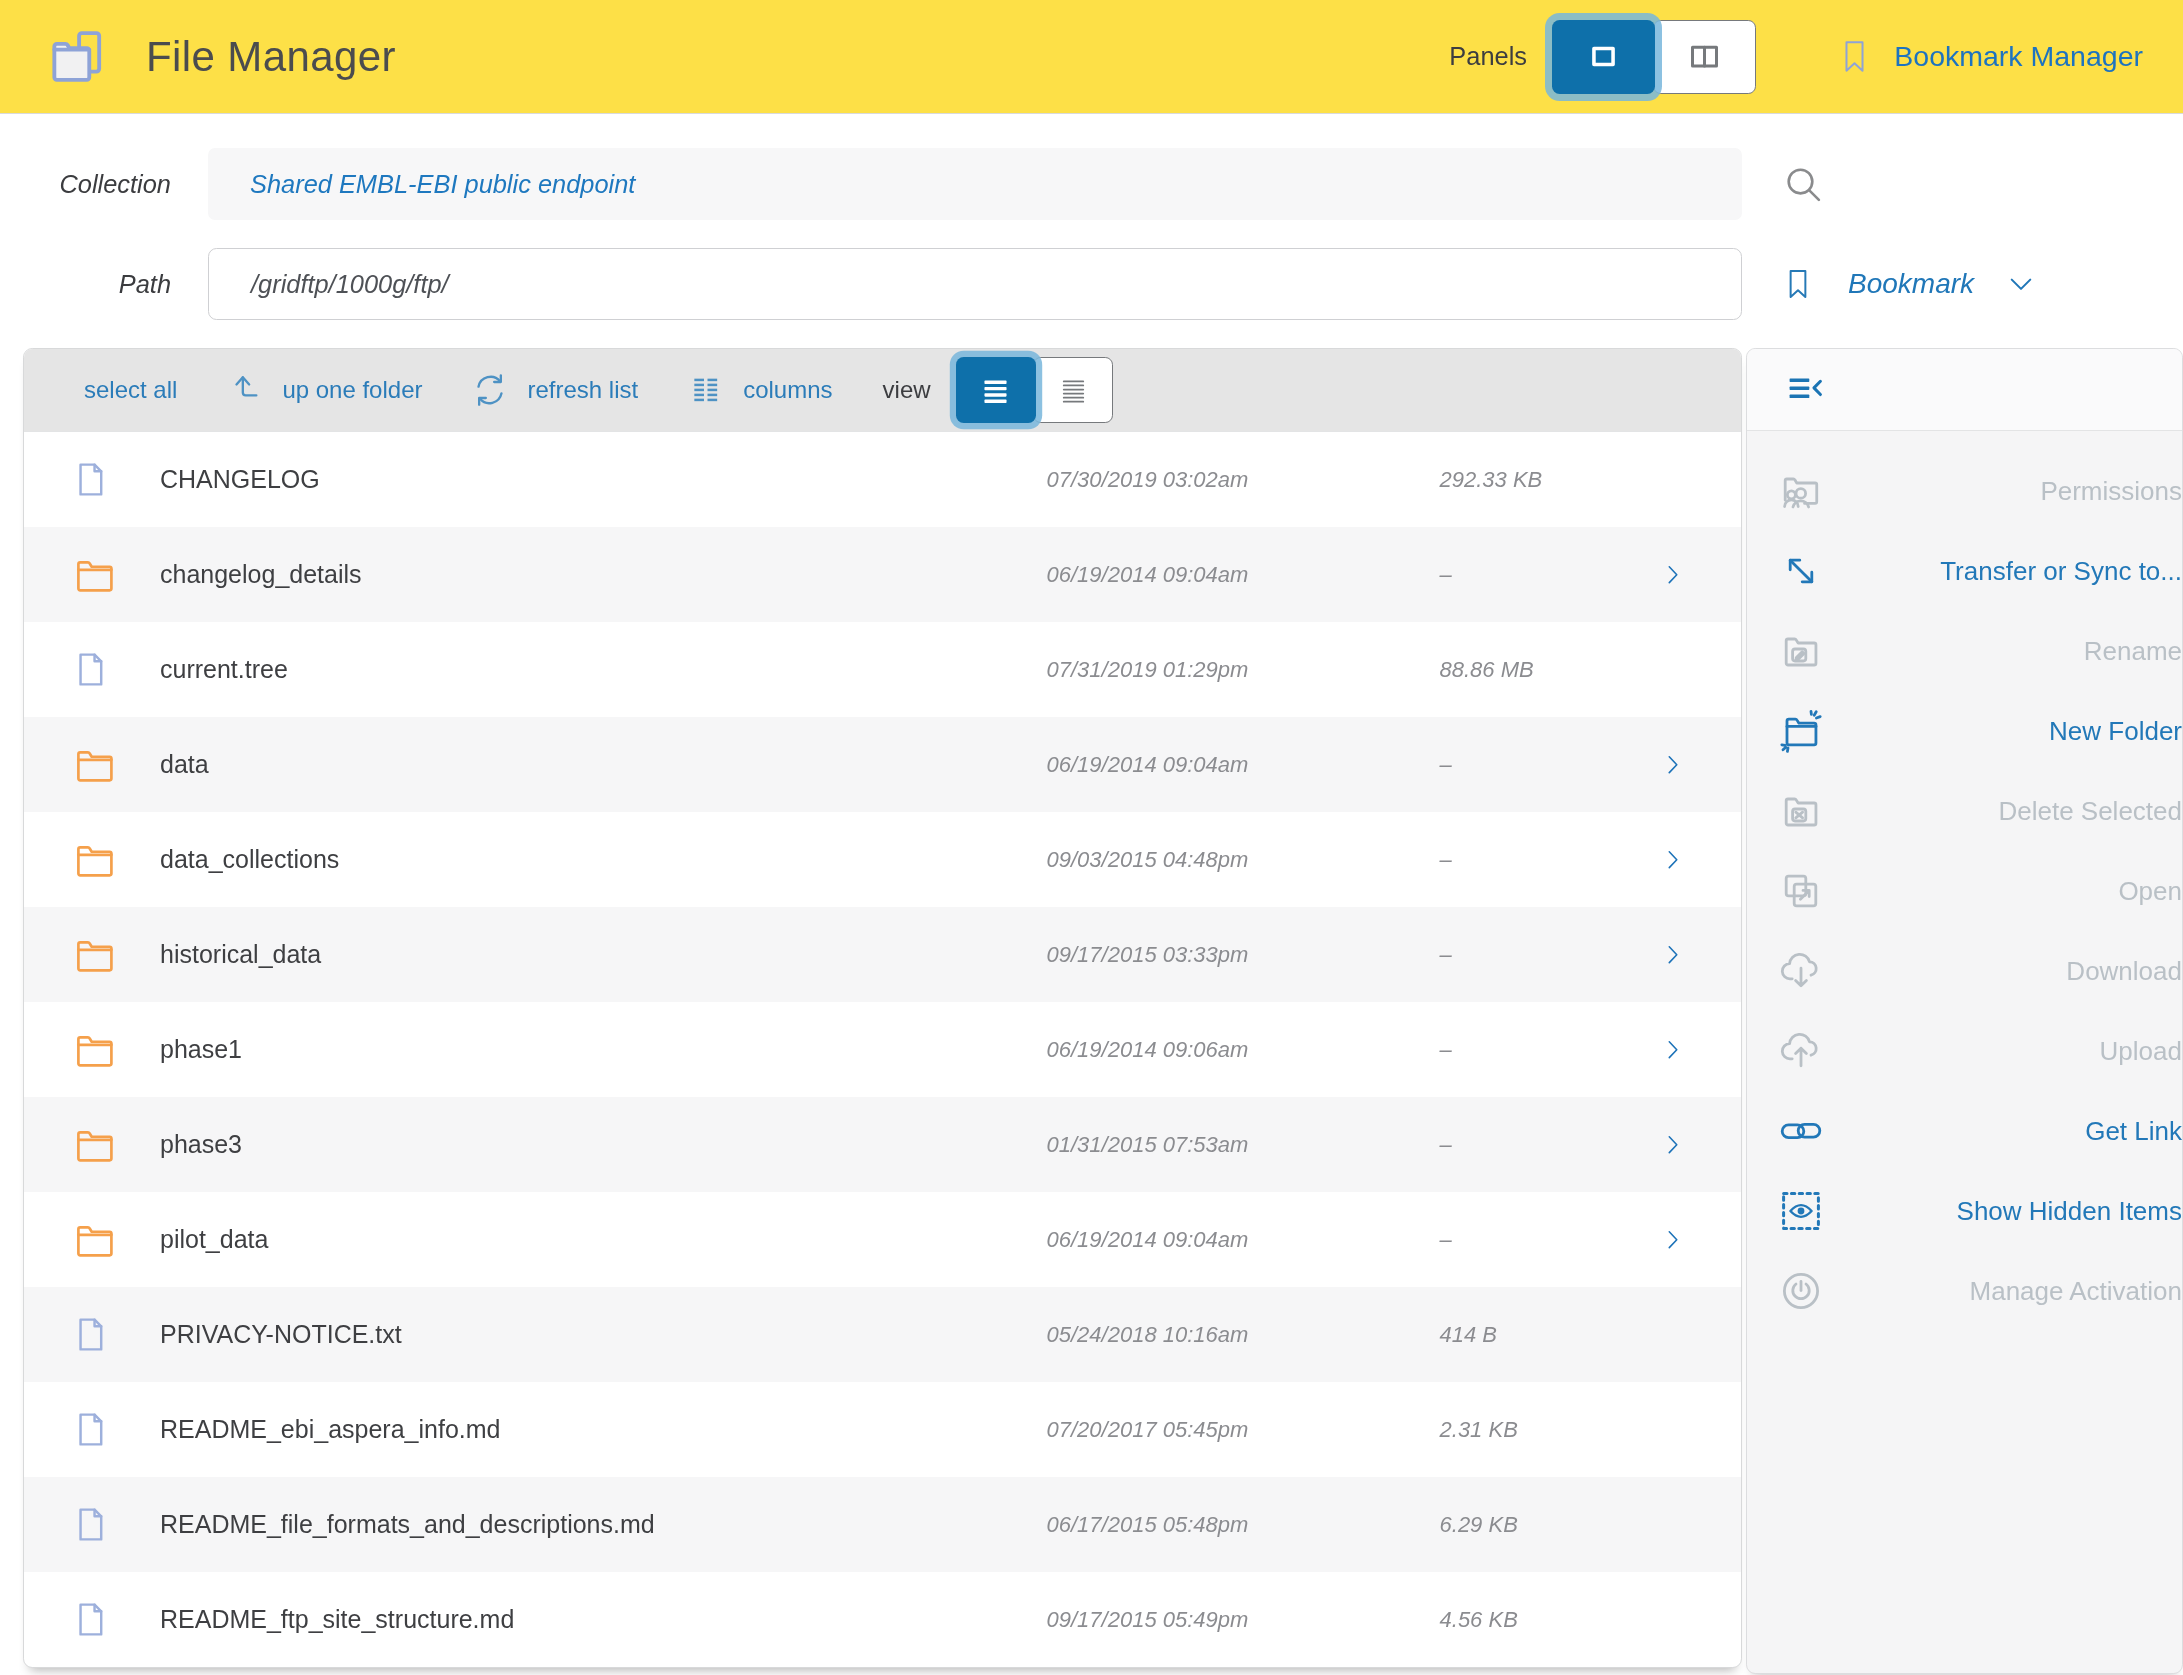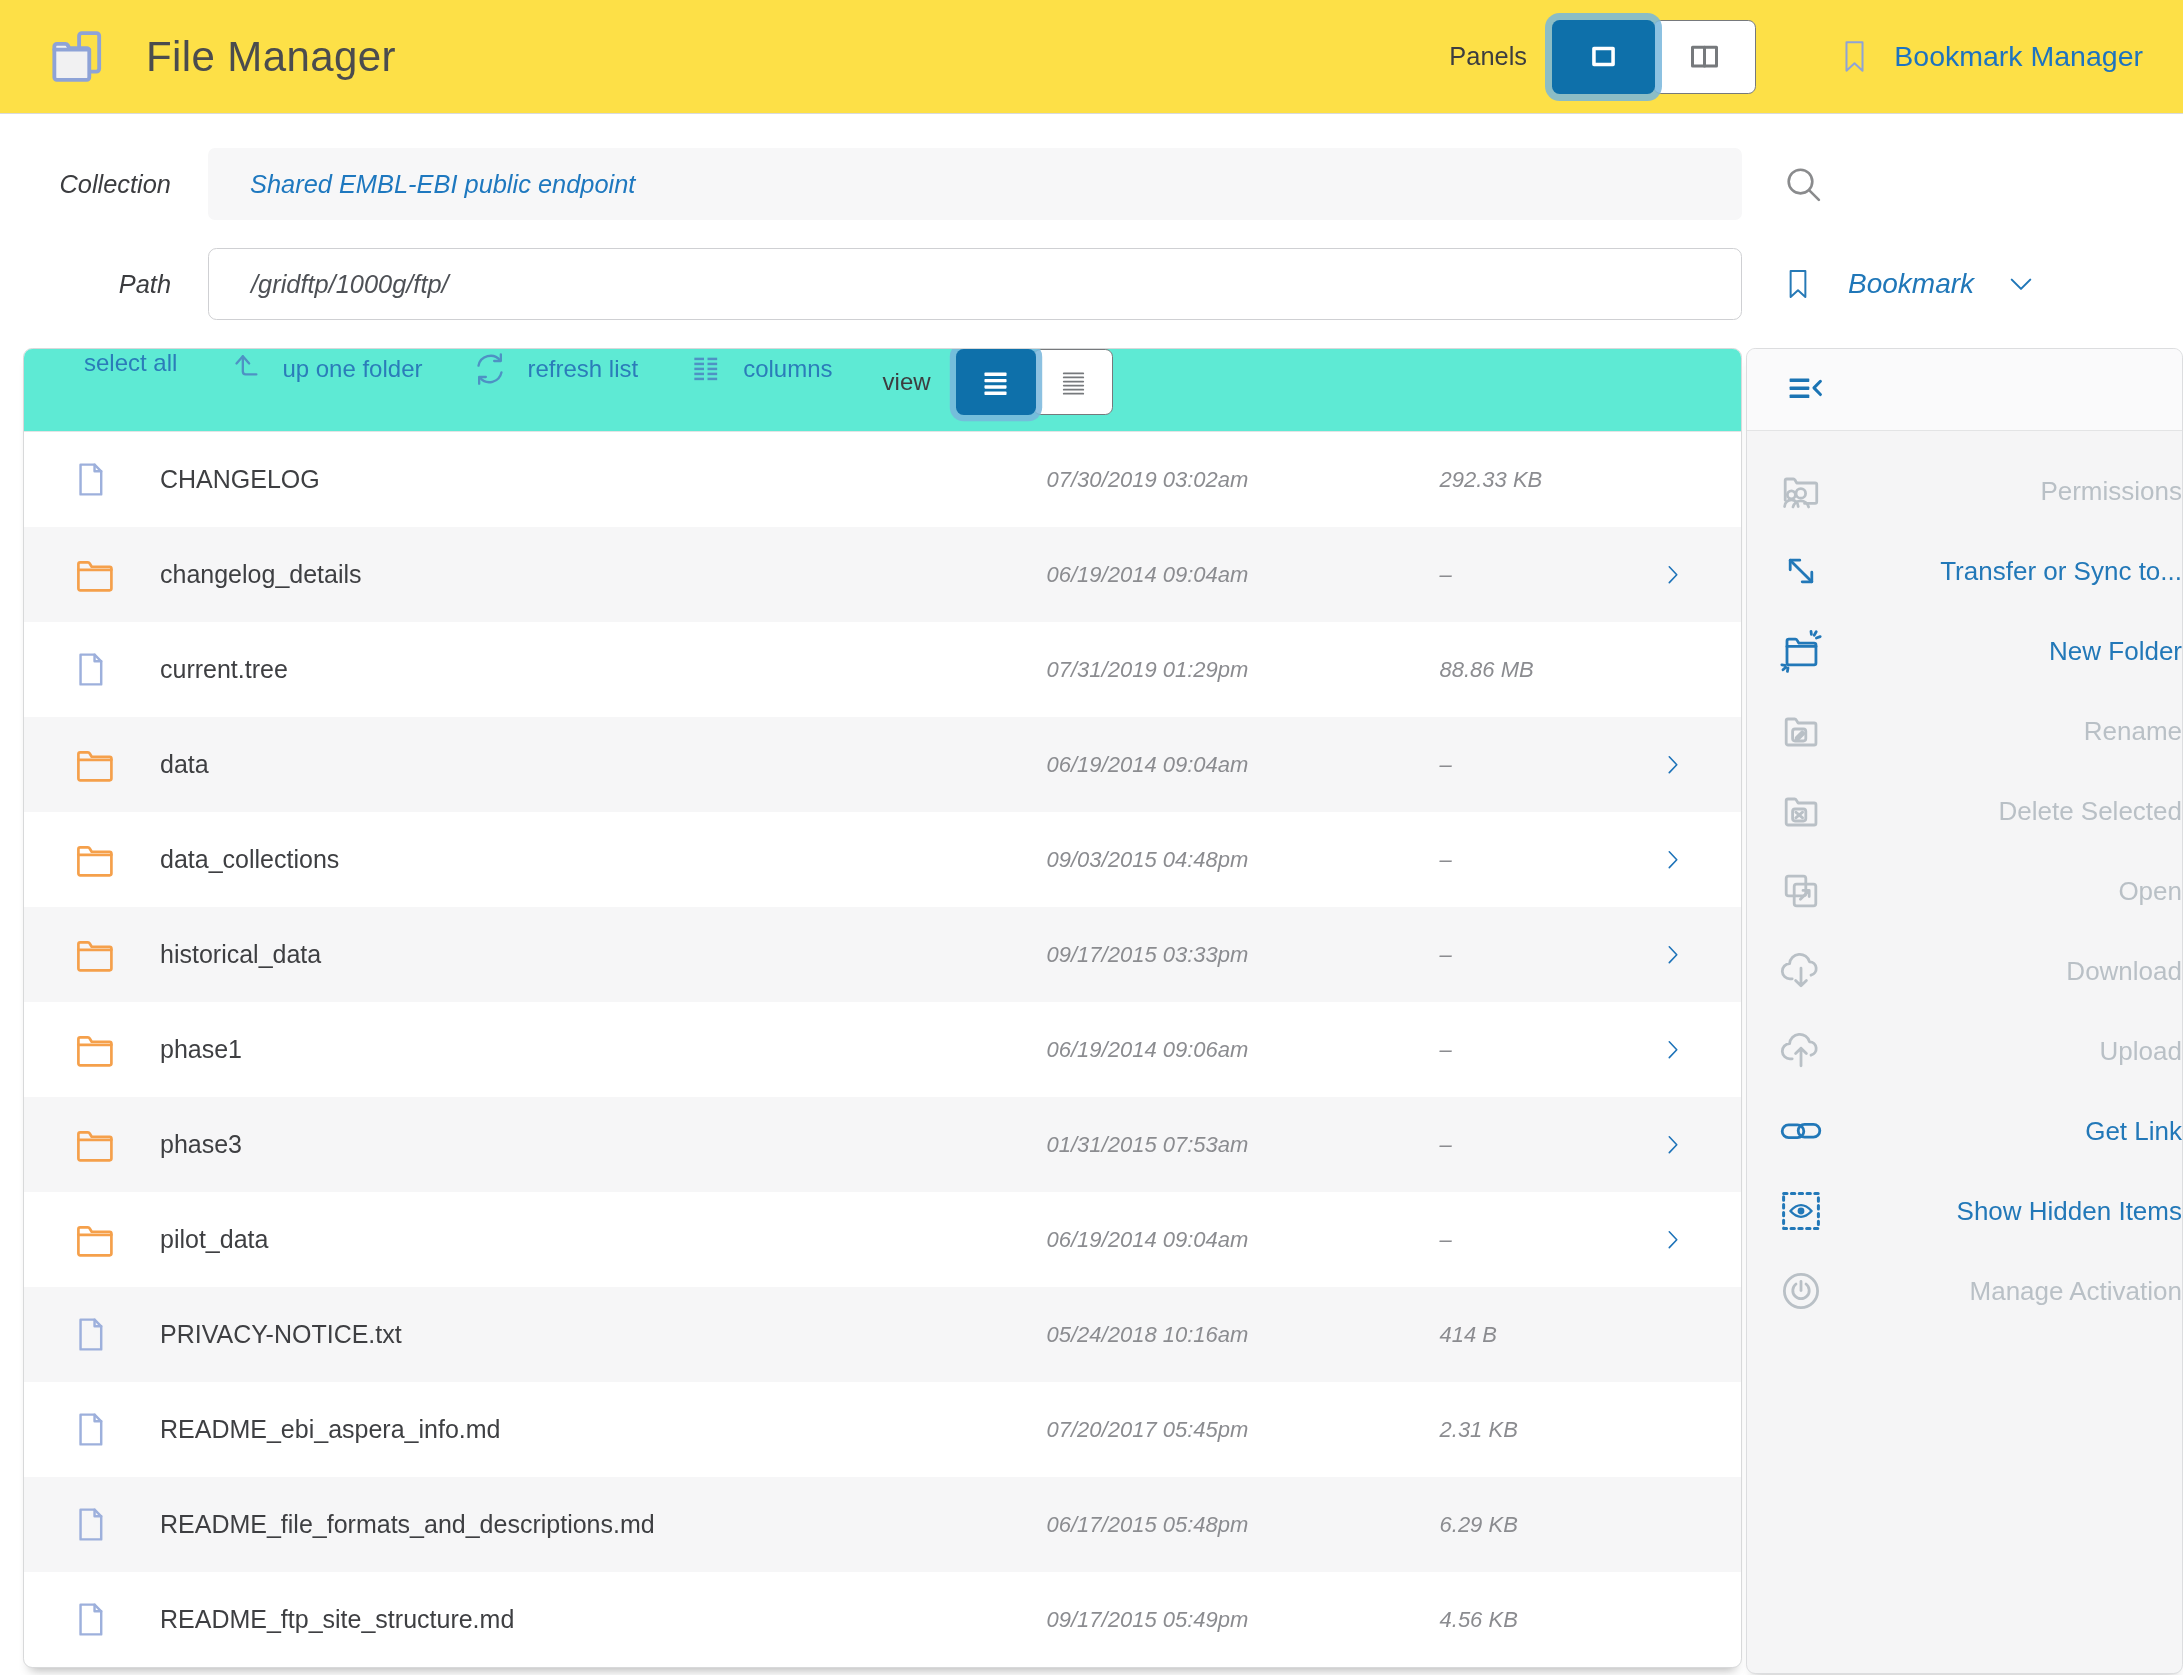--- a/index.html
+++ b/index.html
@@ -60,22 +60,22 @@
   .bookmark-btn svg.cd { width:28px; height:18.5px; color:#2077b8; }
 
   
   .content { display:flex; align-items:flex-start; padding-left:23px; margin-top:12.3px; }
 
   .list-panel {
     width:1719px; background:#fff; border:1.5px solid #d8d9da; border-radius:9.2px;
     overflow:hidden; box-shadow:0 9.2px 10.8px -7.7px rgba(0,0,0,.30);
   }
   .toolbar {
-    height:83px; background:#5eead4; border-bottom:1.5px solid #e3e4e5;
-    display:flex; align-items:flex-start; padding-left:60px;
+    height:83px; background:#e5e5e5; border-bottom:1.5px solid #e3e4e5;
+    display:flex; align-items:center; padding-left:60px;
     font-size:24px; color:#2b7cb9;
   }
   .tbtn { display:flex; align-items:center; gap:17px; margin-right:48px; cursor:pointer; }
   .tbtn svg { width:40px; height:40px; color:#4e92c4; }
   .view-group { display:flex; align-items:center; margin-left:2px; }
   .view-label { font-size:24px; color:#3c3d40; margin-right:25px; }
   .view-toggle .seg { width:80px; height:66px; }
   .view-toggle .seg.active { box-shadow:0 0 0 6.2px rgba(120,182,220,.85); }
   .view-toggle .seg svg { width:39px; height:39px; }
 
@@ -488,48 +488,48 @@
     <span class="mi-icon">
             <svg viewBox="0 0 24 24" fill="none" stroke="currentColor" stroke-width="1.4" stroke-linecap="round" stroke-linejoin="round">
               <path d="M6.6 6.6L17.4 17.4"></path>
               <path d="M6.6 11.4V6.6h4.8"></path>
               <path d="M17.4 12.6v4.8h-4.8"></path>
             </svg>
           </span>
     <span class="mi-label">Transfer or Sync to...</span>
   </li>
 
+  <li class="menu-item disabled">
+    <span class="mi-icon">
+            <svg viewBox="0 0 24 24" fill="none" stroke="currentColor" stroke-width="1.4" stroke-linecap="round" stroke-linejoin="round">
+              <path d="M4.6 6.9c0-.5.4-.9.9-.9h3.3c.35 0 .66.17.82.46l.95 1.54h8c.5 0 .9.4.9.9v9.2c0 .5-.4.9-.9.9H5.5c-.5 0-.9-.4-.9-.9V6.9z"></path>
+              <rect x="7.8" y="11" width="6.6" height="6" rx="1.2"></rect>
+              <path d="M9.6 15.4l3-3 .9.9-3 3h-.9z"></path>
+            </svg>
+          </span>
+    <span class="mi-label">Rename</span>
+  </li>
+
   <li class="menu-item enabled">
     <span class="mi-icon">
             <svg viewBox="0 0 24 24" fill="none" stroke="currentColor" stroke-width="1.4" stroke-linecap="round" stroke-linejoin="round">
               <path d="M5 7c0-.5.4-.9.9-.9h3.3c.35 0 .66.17.82.46l.95 1.54h7.6c.5 0 .9.4.9.9v9c0 .5-.4.9-.9.9H5.9c-.5 0-.9-.4-.9-.9V7z"></path>
               <path d="M5 9.7h14.5"></path>
               <path d="M19.6 2.4l-1 1.7M21.6 4.8l-1.9.7M17 2.2l.2 1.5"></path>
               <path d="M3 21.4l1.4-1.3M2.4 18.9l1.7.3M5.2 22.2l.3-1.7"></path>
             </svg>
           </span>
     <span class="mi-label">New Folder</span>
   </li>
 
   <li class="menu-item disabled">
     <span class="mi-icon">
             <svg viewBox="0 0 24 24" fill="none" stroke="currentColor" stroke-width="1.4" stroke-linecap="round" stroke-linejoin="round">
               <path d="M4.6 6.9c0-.5.4-.9.9-.9h3.3c.35 0 .66.17.82.46l.95 1.54h8c.5 0 .9.4.9.9v9.2c0 .5-.4.9-.9.9H5.5c-.5 0-.9-.4-.9-.9V6.9z"></path>
               <rect x="7.8" y="11" width="6.6" height="6" rx="1.2"></rect>
-              <path d="M9.6 15.4l3-3 .9.9-3 3h-.9z"></path>
-            </svg>
-          </span>
-    <span class="mi-label">Rename</span>
-  </li>
-
-  <li class="menu-item disabled">
-    <span class="mi-icon">
-            <svg viewBox="0 0 24 24" fill="none" stroke="currentColor" stroke-width="1.4" stroke-linecap="round" stroke-linejoin="round">
-              <path d="M4.6 6.9c0-.5.4-.9.9-.9h3.3c.35 0 .66.17.82.46l.95 1.54h8c.5 0 .9.4.9.9v9.2c0 .5-.4.9-.9.9H5.5c-.5 0-.9-.4-.9-.9V6.9z"></path>
-              <rect x="7.8" y="11" width="6.6" height="6" rx="1.2"></rect>
               <path d="M9.4 12.6l3.4 2.8M12.8 12.6l-3.4 2.8"></path>
             </svg>
           </span>
     <span class="mi-label">Delete Selected</span>
   </li>
 
   <li class="menu-item disabled">
     <span class="mi-icon">
             <svg viewBox="0 0 24 24" fill="none" stroke="currentColor" stroke-width="1.4" stroke-linecap="round" stroke-linejoin="round">
               <rect x="4.6" y="4.6" width="9.8" height="9.8" rx="1.2"></rect>

